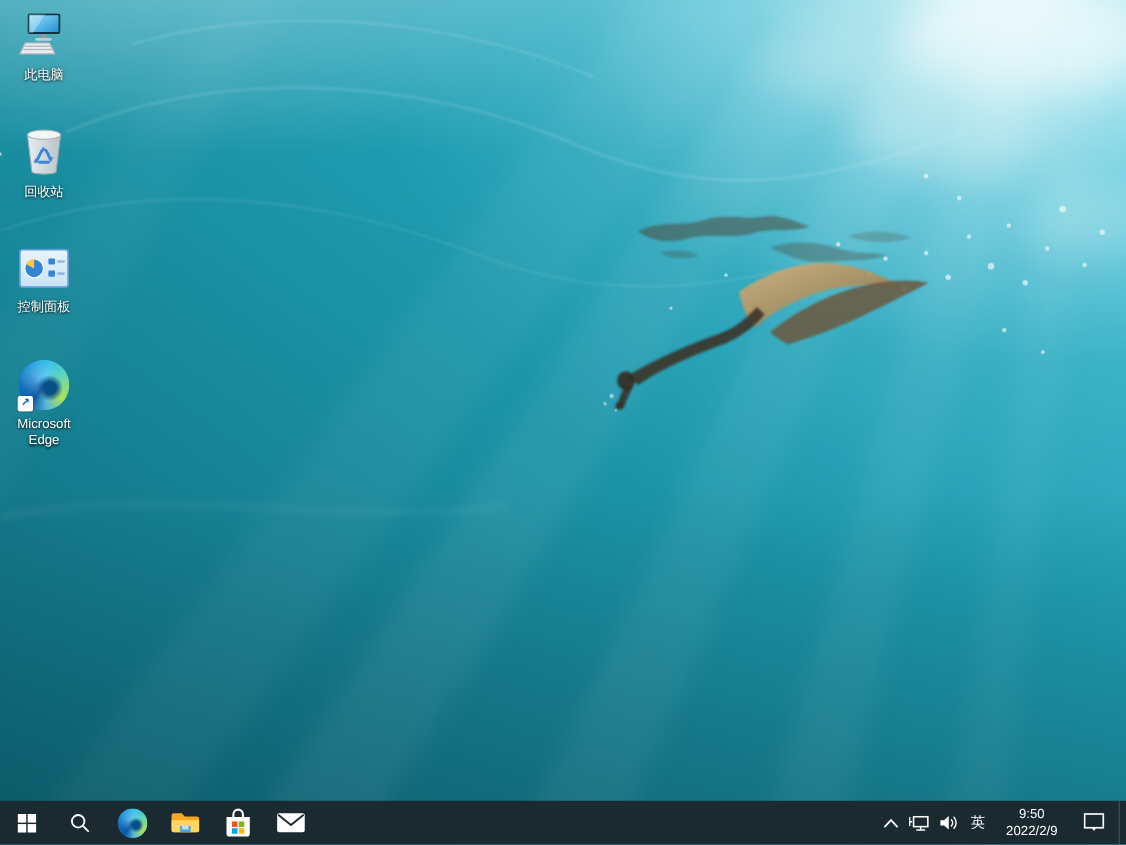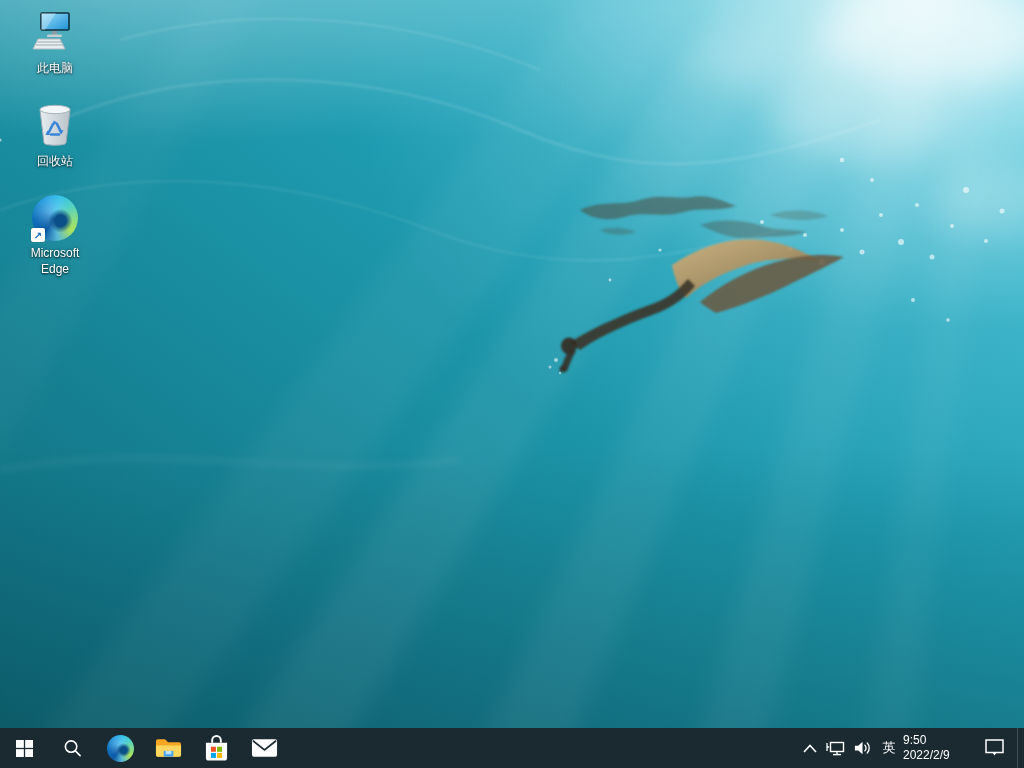--- a/index.html
+++ b/index.html
@@ -11,21 +11,21 @@
     background:
       radial-gradient(circle at 89% -6%, rgba(255,255,255,.95) 0%, rgba(232,250,252,.6) 8%, rgba(170,228,240,.38) 19%, rgba(120,205,225,.18) 31%, rgba(255,255,255,0) 48%),
       radial-gradient(ellipse 850px 420px at 100% 10%, rgba(168,230,242,.45), rgba(0,0,0,0) 60%),
       radial-gradient(ellipse 500px 260px at 16% -4%, rgba(255,255,255,.16), rgba(0,0,0,0) 70%),
       linear-gradient(to bottom, rgba(214,245,250,.22), rgba(214,245,250,0) 18%),
       linear-gradient(to bottom, rgba(0,0,0,0) 58%, rgba(7,56,66,.30) 100%),
       linear-gradient(to bottom left, #55cadd 0%, #2fadc2 22%, #1f9cb1 40%, #1a90a3 55%, #147c8e 76%, #0e6675 100%);}
   .wp-art{position:absolute;inset:0;width:100%;height:100%;}
 
   
-  .icons-col{position:absolute;top:6px;left:16px;width:78px;display:flex;flex-direction:column;gap:20px;}
+  .icons-col{position:absolute;top:6px;left:1px;width:78px;display:flex;flex-direction:column;gap:33px;}
   .dicon{display:flex;flex-direction:column;align-items:center;padding:2px 0;cursor:default;}
   .dicon .art{width:50px;height:50px;display:flex;align-items:center;justify-content:center;position:relative;}
   .dicon .lbl{margin-top:3px;font-size:12px;line-height:1.3;color:#fff;text-align:center;max-width:76px;
     text-shadow:0 1px 2px rgba(0,0,0,.8),0 0 4px rgba(0,0,0,.45);}
   .edge-ball{width:46px;height:46px;border-radius:50%;background-color:#1b9de2;
     background-image:
       radial-gradient(circle at 62% 56%, #0a4f87 0%, #0a4f87 15%, rgba(10,79,135,0) 31%),
       radial-gradient(circle at 40% 35%, rgba(255,255,255,.28) 0%, rgba(255,255,255,0) 45%),
       conic-gradient(from 215deg, #0c59a4, #1172bd 55deg, #1e9ae0 115deg, #35c1e9 158deg, #54d2c4 198deg, #87dd87 238deg, #abe25c 272deg, #58b8d9 318deg, #0c59a4 360deg);}
   .edge-ball.small{width:27px;height:27px;}
@@ -34,21 +34,21 @@
     box-shadow:0 0 1px rgba(0,0,0,.5);}
 
   
   .taskbar{position:absolute;left:0;right:0;bottom:0;height:40px;background:#1b2a31;display:flex;z-index:5;}
   .tb-left{display:flex;height:40px;}
   .tb-btn{width:48px;height:40px;display:flex;align-items:center;justify-content:center;}
   .tb-right{margin-left:auto;display:flex;align-items:center;height:40px;}
   .tray-btn{height:40px;display:flex;align-items:center;justify-content:center;color:#fff;}
   .w26{width:26px;} .w44{width:44px;}
   .lang{font-size:13px;width:28px;}
-  .clock{width:70px;text-align:left;color:#fff;font-size:12px;line-height:1.25;}
+  .clock{width:70px;text-align:center;color:#fff;font-size:12px;line-height:1.25;}
   .show-desktop{width:6px;height:40px;border-left:1px solid rgba(255,255,255,.18);}
 </style>
 </head>
 <body>
 
 <div class="desktop">
 
   <div class="wallpaper">
     <svg class="wp-art" viewBox="0 0 1024 768">
       <defs>
@@ -187,20 +187,40 @@
           <g fill="#3a85d8">
             <polygon points="17.5,17.5 21.5,19.8 16.8,22.6"></polygon>
             <polygon points="27.5,27 25.2,31.6 22.7,27.2"></polygon>
             <polygon points="11.5,27.6 14.3,31.9 9.4,31.9"></polygon>
           </g>
         </svg>
       </div>
       <div class="lbl">回收站</div>
     </div>
 
+    <div class="dicon">
+      <div class="art">
+        <svg width="46" height="36" viewBox="0 0 46 36">
+          <defs>
+              <linearGradient id="cpbg" x1="0" y1="0" x2="0" y2="1">
+            <stop offset="0" stop-color="#eaf4fd"></stop>
+                <stop offset="1" stop-color="#c9e2f7"></stop>
+              </linearGradient>
+            </defs>
+          <rect x="1" y="1" width="44" height="34" rx="2.5" fill="url(#cpbg)" stroke="#5f9bd5" stroke-width="1.6"></rect>
+          <circle cx="14" cy="18" r="8.5" fill="#3584d6" stroke="#ffffff" stroke-width="1"></circle>
+          <path d="M 14,18 L 14,9.5 A 8.5,8.5 0 0 0 6.6,14 Z" fill="#ffc83d"></path>
+          <rect x="27" y="9" width="6" height="5.5" rx="1" fill="#3584d6"></rect>
+          <rect x="35" y="10.5" width="7" height="2.4" rx="1.2" fill="#8fb8e6"></rect>
+          <rect x="27" y="20" width="6" height="5.5" rx="1" fill="#3584d6"></rect>
+          <rect x="35" y="21.5" width="7" height="2.4" rx="1.2" fill="#8fb8e6"></rect>
+        </svg>
+      </div>
+      <div class="lbl">控制面板</div>
+    </div>
 
     <div class="dicon">
       <div class="art">
         <div class="edge-ball"></div>
         <div class="sc-arrow">↗</div>
       </div>
       <div class="lbl">Microsoft Edge</div>
     </div>
 
   </div>

